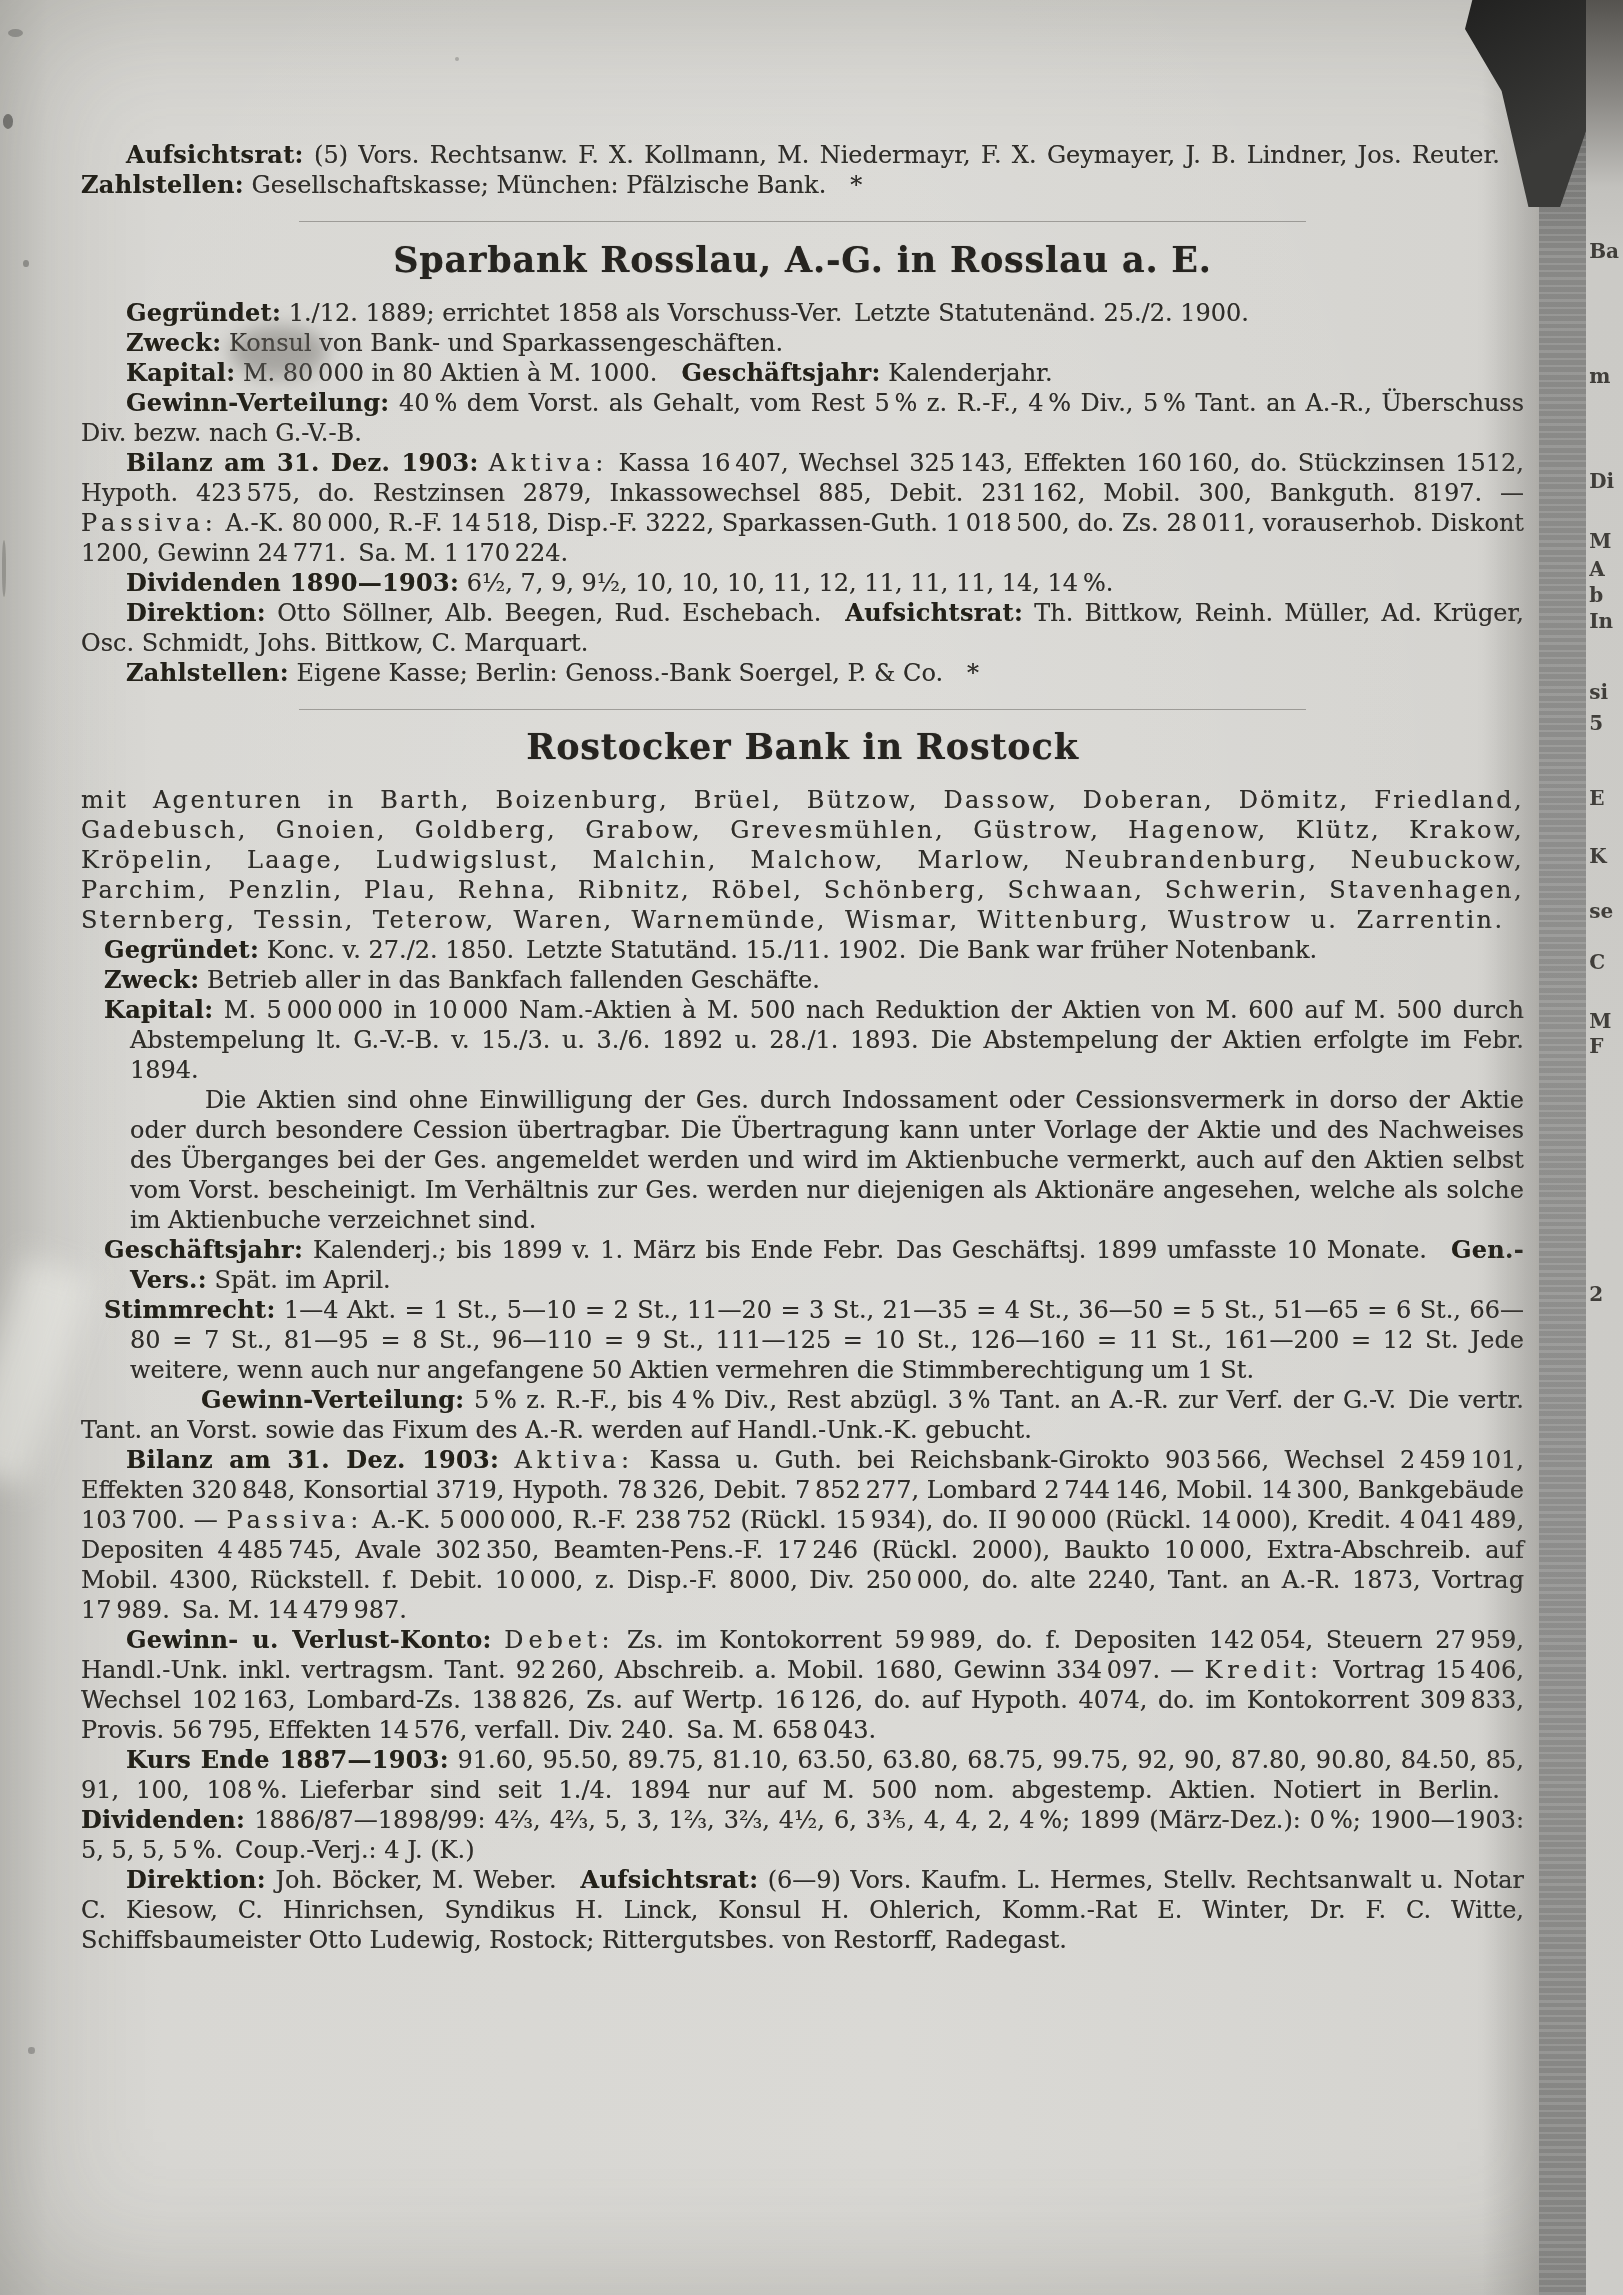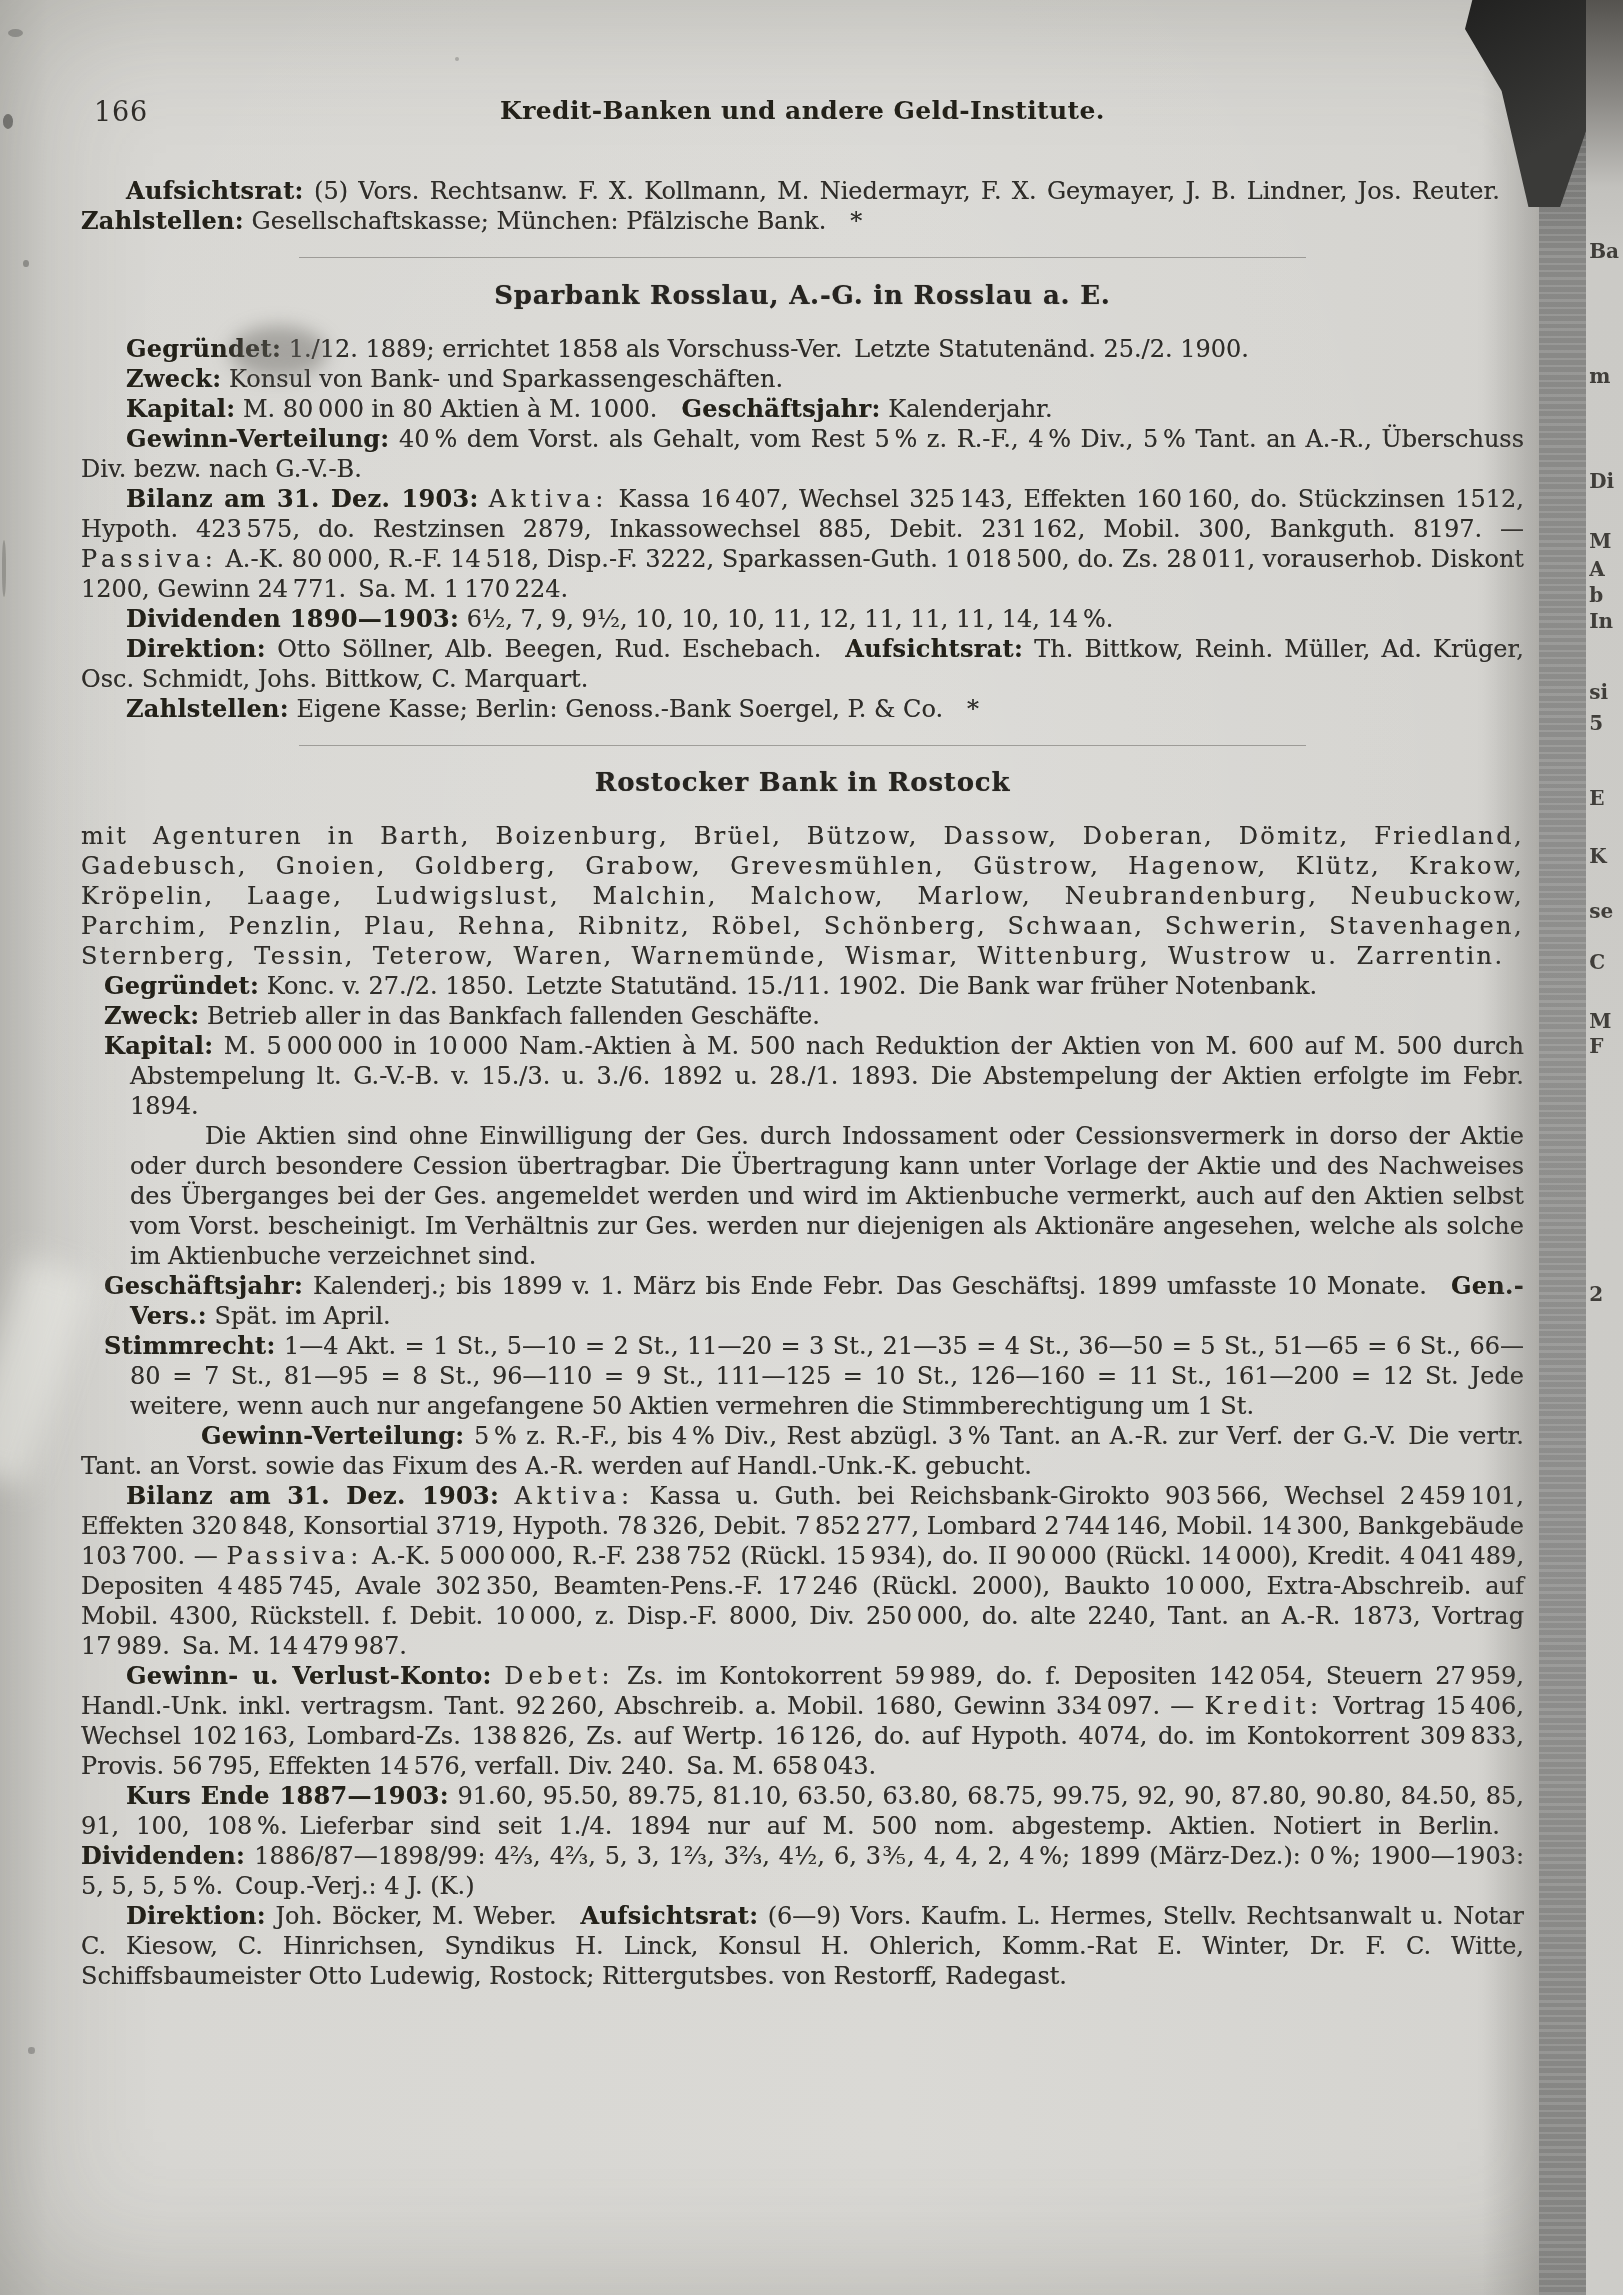--- a/index.html
+++ b/index.html
@@ -27,21 +27,21 @@
   .para b{color:var(--ink-strong);letter-spacing:0.3px;}
   .ls{letter-spacing:4.9px;}
   .ind{text-indent:45px;}
   .ind-sm{text-indent:23px;}
   .hang{padding-left:49px;text-indent:-26px;}
   .inner{padding-left:49px;text-indent:75px;}
   .gv{text-indent:120px;}
   .agencies{letter-spacing:2.4px;word-spacing:8px;}
 
   .rule{width:1007px;margin:21px auto 0;border:0;border-top:1.6px solid rgba(85,83,78,0.45);}
-  .entry-title{margin:14.6px 0 16px;text-align:center;font-size:26px;line-height:45px;
+  .entry-title{margin:14.6px 0 16px;text-align:center;font-size:35px;line-height:45px;
                font-weight:bold;letter-spacing:0.8px;color:#262420;
                text-shadow:0 0 0.8px rgba(38,36,32,0.6);}
 
   
   .edge-shade{position:absolute;top:0;right:84px;width:57px;height:100%;
               background:linear-gradient(90deg,rgba(90,88,84,0) 0,rgba(90,88,84,0.28) 100%);}
   .gutter{position:absolute;top:0;right:37px;width:47px;height:100%;
     background:linear-gradient(180deg,#3f3f3d 0,#5c5c5a 73px,#7e7e7c 162px,#8f8f8d 260px,#979795 45%,#949492 75%,#8a8a88 100%);}
   .gutter::after{content:"";position:absolute;inset:0;
     background:repeating-linear-gradient(180deg,rgba(255,255,255,0.07) 0 2.4px,rgba(0,0,0,0.05) 2.4px 7.3px);}
@@ -70,24 +70,20 @@
   .crease{position:absolute;left:-11.4px;top:1262px;width:73px;height:219px;
           background:rgba(237,236,232,0.55);transform:rotate(18deg);filter:blur(14.6px);}
 </style>
 </head>
 <body>
 
 <div class="page">
   <div class="paper"></div>
 
   <div class="text-col">
-    <header class="running-head">
-      <span class="page-number">166</span>
-      <span class="rh-title">Kredit-Banken und andere Geld-Institute.</span>
-    </header>
 
     <section class="sec sec-cont">
       <p class="para ind"><b>Aufsichtsrat:</b><span> (5) Vors. Rechtsanw. F. X. Kollmann, M. Niedermayr, F. X. Geymayer, J. B. Lindner, Jos. Reuter. </span><b>Zahlstellen:</b><span> Gesellschaftskasse; München: Pfälzische Bank. *</span></p>
     </section>
 
     <hr class="rule">
     <h2 class="entry-title">Sparbank Rosslau, A.-G. in Rosslau a. E.</h2>
     <section class="sec">
       <p class="para ind"><b>Gegründet:</b><span> 1./12. 1889; errichtet 1858 als Vorschuss-Ver. Letzte Statutenänd. 25./2. 1900.</span></p>
       <p class="para ind"><b>Zweck:</b><span> Konsul von Bank- und Sparkassengeschäften.</span></p>

